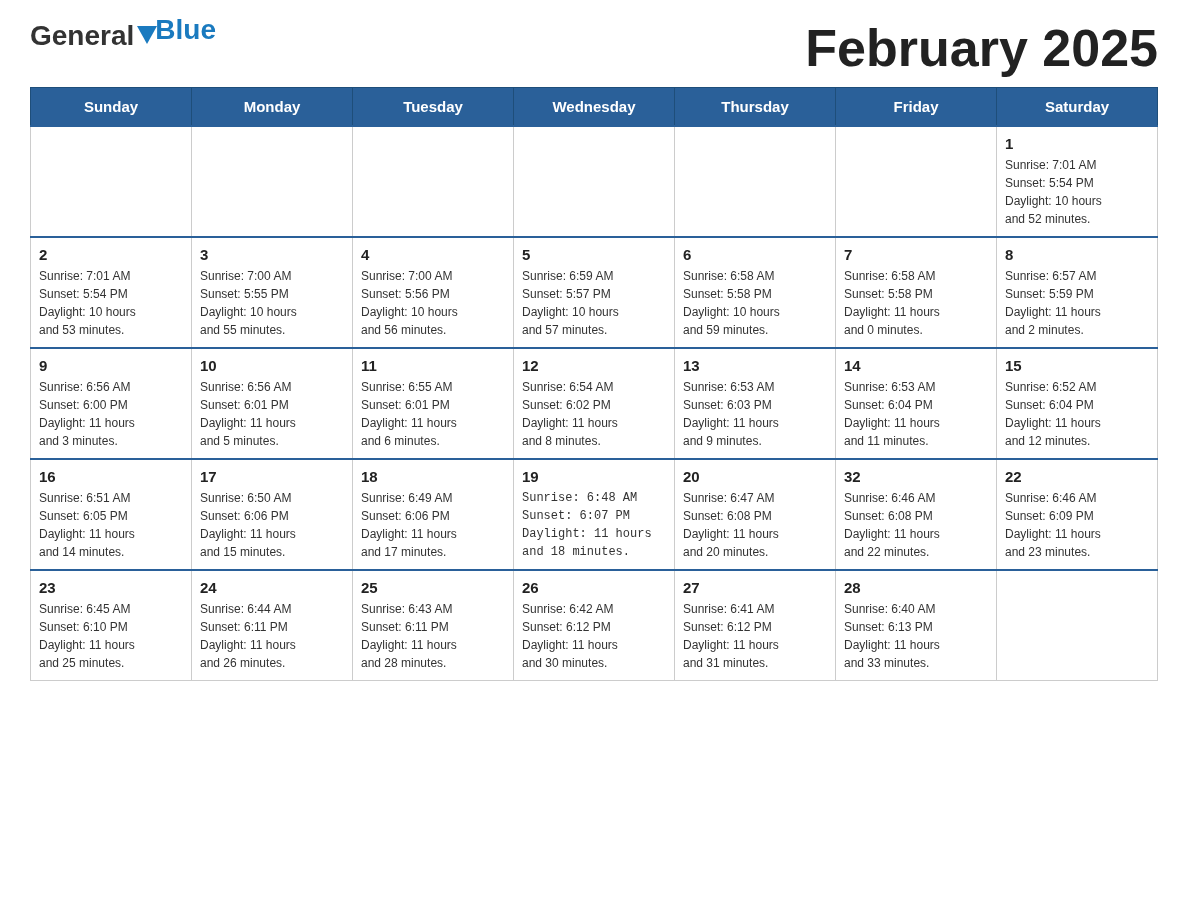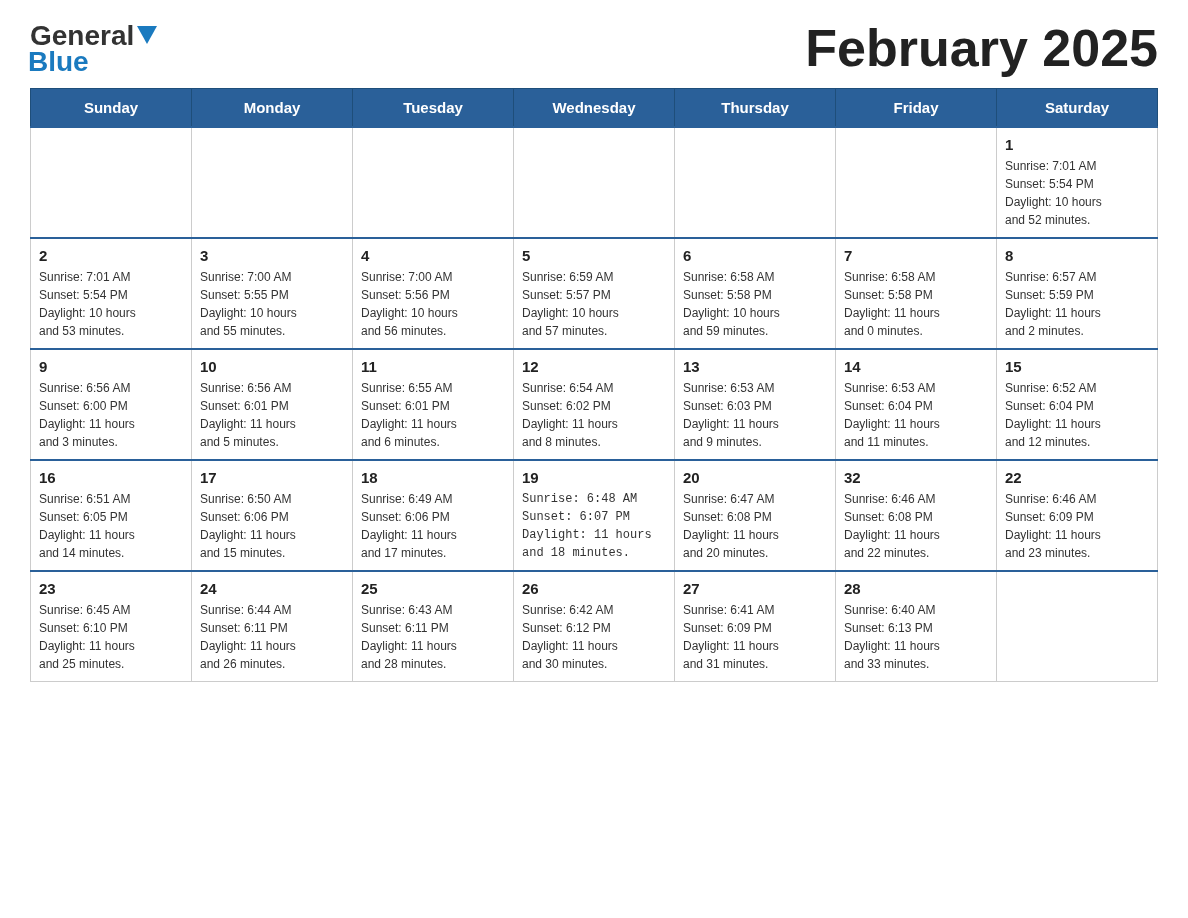--- a/index.html
+++ b/index.html
@@ -11,21 +11,20 @@
       min-height: 918px;
     }
     .header {
       display: flex;
       justify-content: space-between;
       align-items: flex-start;
       margin-bottom: 10px;
     }
     .logo {
       display: flex;
-      flex-direction: column;
       align-items: flex-start;
     }
     .logo-text {
       display: flex;
       align-items: center;
       font-size: 28px;
       font-weight: bold;
       color: #333;
     }
     .logo-general { color: #333; }
@@ -322,21 +321,21 @@
         <td>
           <span class="day-num">26</span>
           <div class="day-info" style="white-space: pre-line;">Sunrise: 6:42 AM
 Sunset: 6:12 PM
 Daylight: 11 hours
 and 30 minutes.</div>
         </td>
         <td>
           <span class="day-num">27</span>
           <div class="day-info" style="white-space: pre-line;">Sunrise: 6:41 AM
-Sunset: 6:09 PM
+Sunset: 6:12 PM
 Daylight: 11 hours
 and 31 minutes.</div>
         </td>
         <td>
           <span class="day-num">28</span>
           <div class="day-info" style="white-space: pre-line;">Sunrise: 6:40 AM
 Sunset: 6:13 PM
 Daylight: 11 hours
 and 33 minutes.</div>
         </td>

